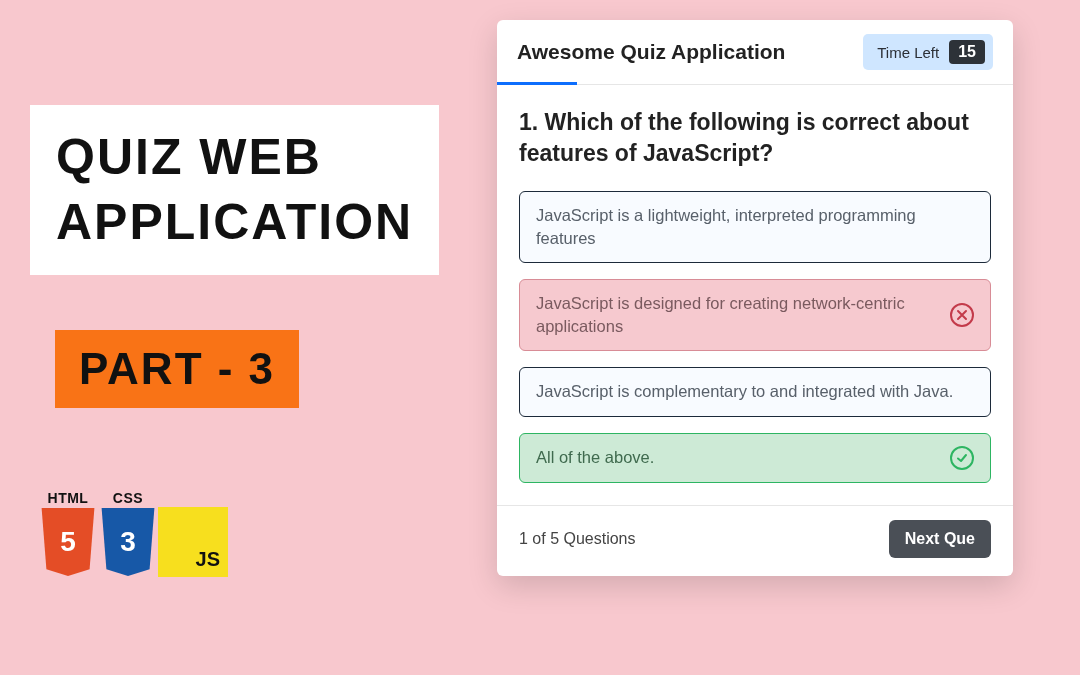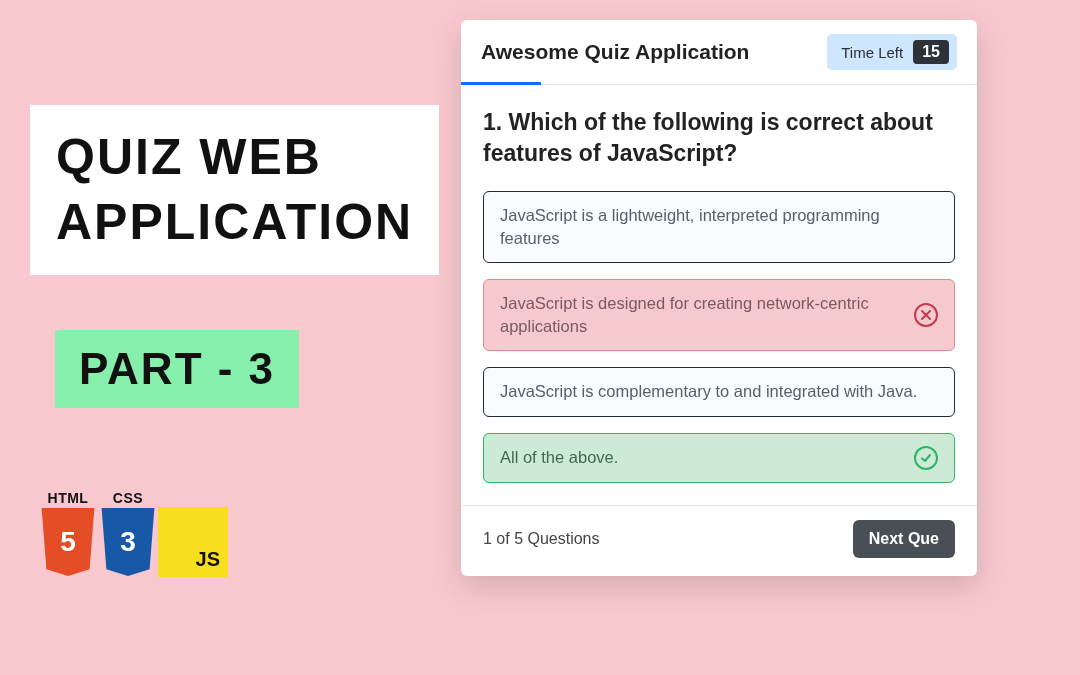--- a/index.html
+++ b/index.html
@@ -26,21 +26,21 @@
     letter-spacing: 2px;
     color: #111;
     line-height: 1.3;
     white-space: nowrap;
   }
 
   .promo-part {
     position: absolute;
     left: 55px;
     top: 330px;
-    background: #86efac;
+    background: #f97316;
     padding: 14px 24px;
     font-weight: 900;
     font-size: 44px;
     letter-spacing: 2px;
     color: #111;
   }
 
   .tech-badges {
     position: absolute;
     left: 38px;
@@ -83,21 +83,21 @@
     background: #f7df1e;
     display:flex;align-items:flex-end;justify-content:flex-end;
     padding: 6px 8px;
     margin-top: 17px;
   }
   .js-box span { font-weight:900; font-size:20px; color:#111; }
 
   
   .quiz-card {
     position: absolute;
-    left: 461px;
+    left: 497px;
     top: 20px;
     width: 516px;
     background: #fff;
     border-radius: 6px;
     box-shadow: 0 10px 30px rgba(0,0,0,0.15);
     display: flex;
     flex-direction: column;
   }
   .quiz-header {
     display:flex;

